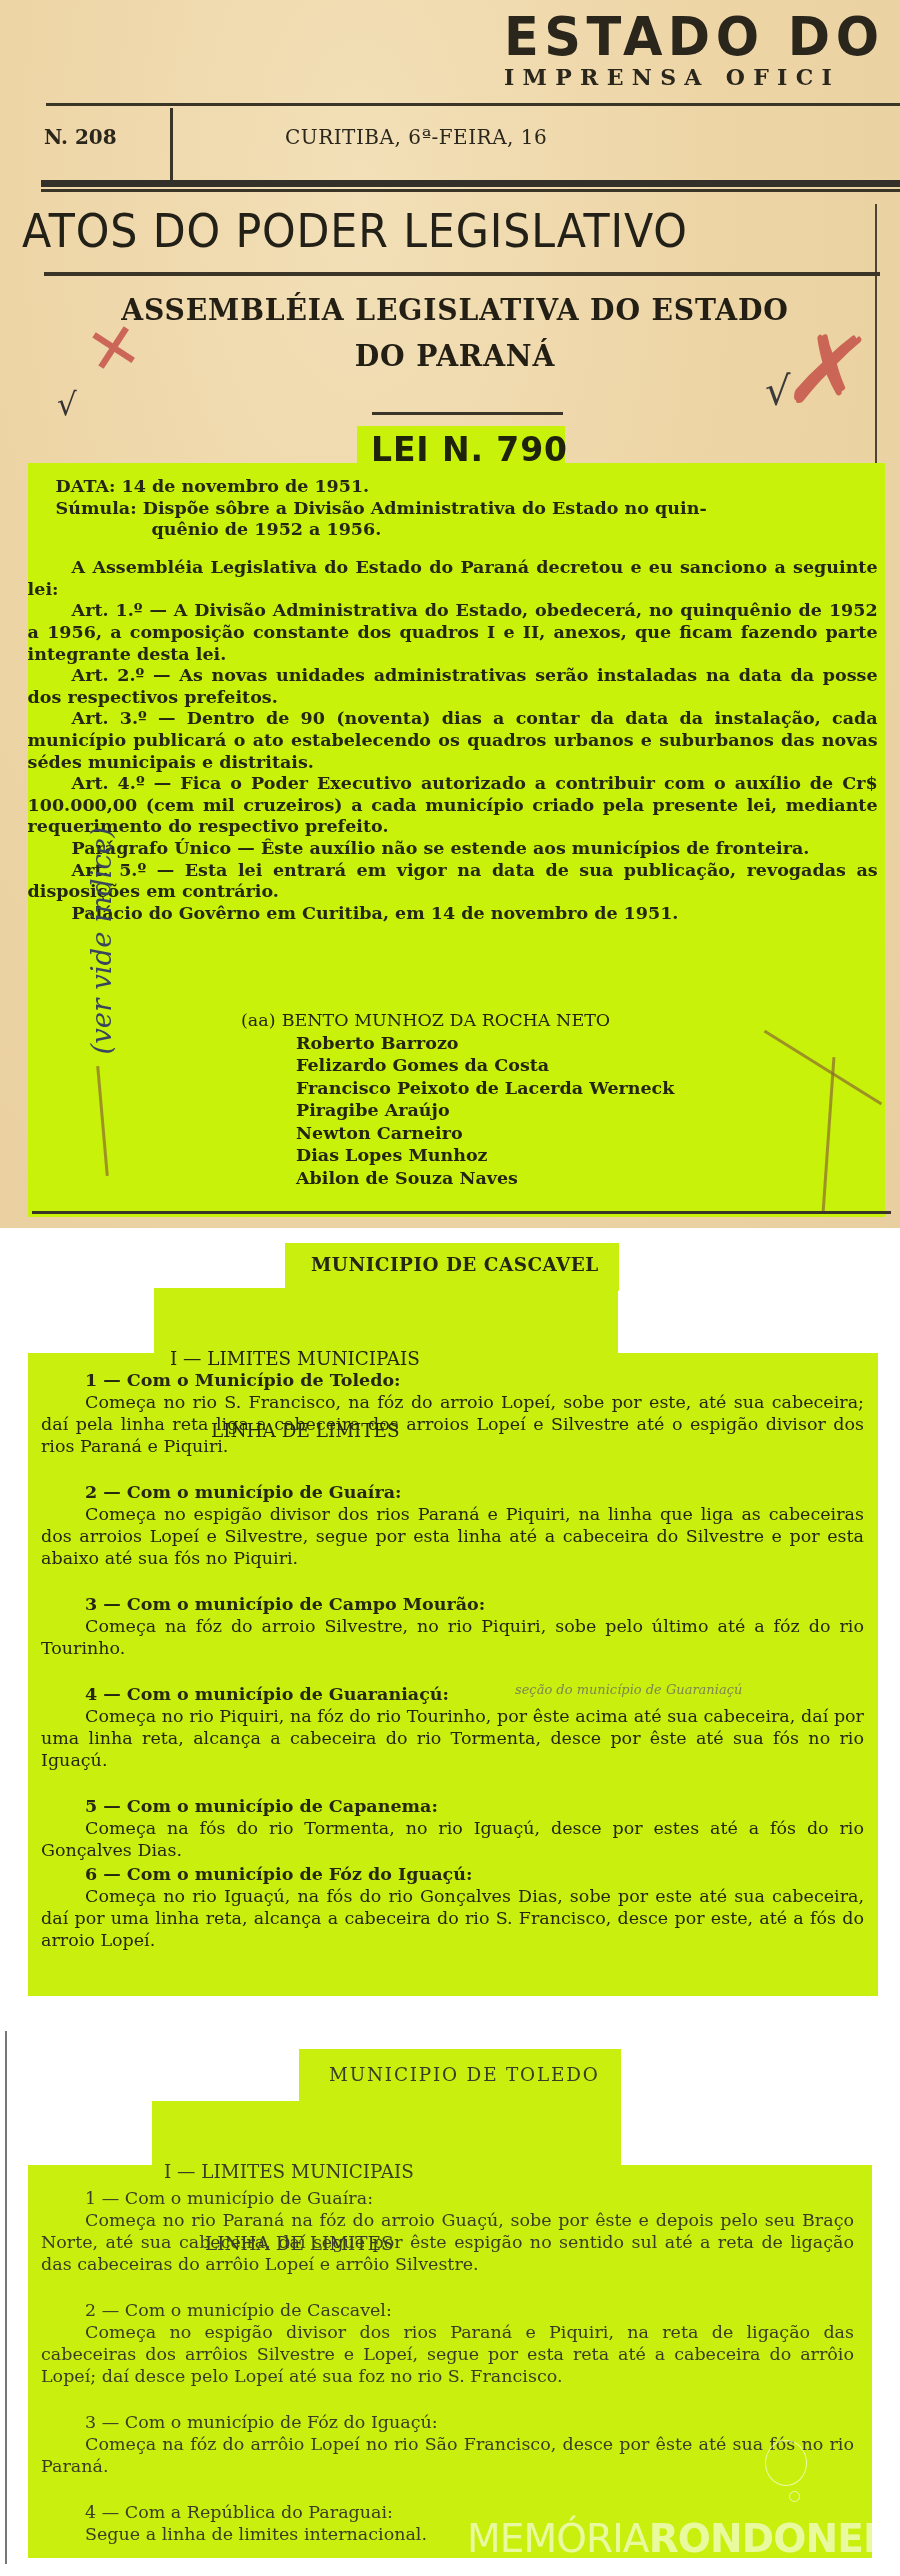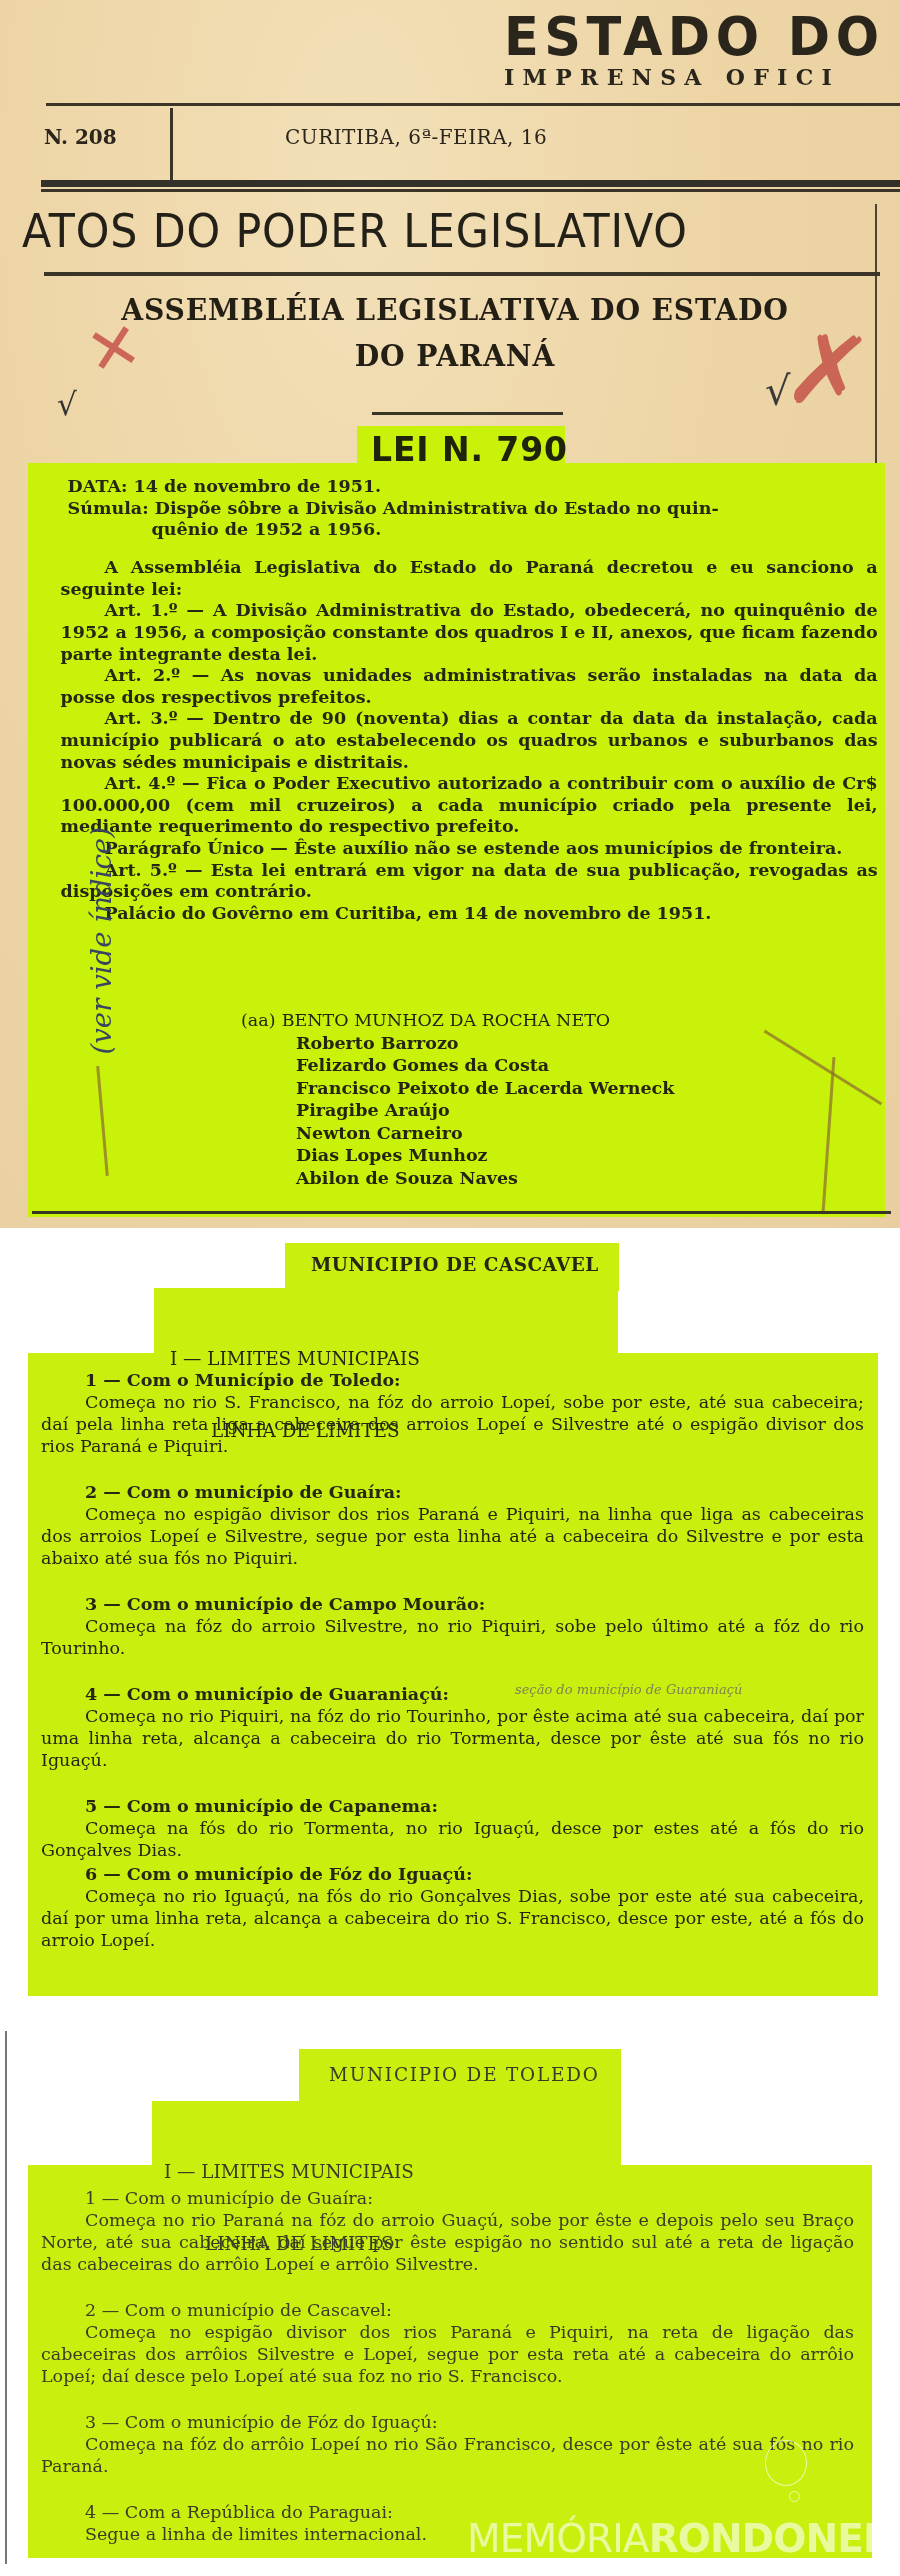--- a/index.html
+++ b/index.html
@@ -26,22 +26,22 @@
   .green { background: #c8f20a; }
   .green-b { background: #c9ef0e; }
   #lei-tab { left: 357px; top: 426px; width: 208px; height: 48px; }
   #lei-main { left: 27.6px; top: 463px; width: 857px; height: 754px; }
   .lei-title { left: 371px; top: 430px; font-family: "DejaVu Sans", sans-serif; font-weight: 700; font-size: 33px;
     color: #20230c; white-space: nowrap; letter-spacing: 0.9px; }
 
   .law-body { left: 27.6px; top: 476px; width: 850px; font-family: "DejaVu Serif", serif; font-weight: 700;
     font-size: 17.5px; line-height: 21.6px; color: #262713; }
   .law-body p { margin: 0; text-align: justify; }
-  .law-body .ind { text-indent: 44px; padding-left: 33px; }
-  .law-body .hdr { padding-left: 40px; }
+  .law-body .ind { text-indent: 44px; }
+  .law-body .hdr { padding-left: 28px; }
   .law-body .hdr-cont { padding-left: 96px; }
   .gap { height: 16.5px; }
 
   .signatures { left: 241px; top: 1009px; font-family: "DejaVu Serif", serif; font-size: 17.5px; line-height: 22.5px;
     color: #25250f; font-weight: 700; }
   .signatures .lead { font-weight: 400; }
   .signatures .name { padding-left: 55px; }
 
   .handwriting { font-family: "DejaVu Serif", serif; font-style: italic; color: #39455f; }
   .red-x { color: #c0413d; font-family: "DejaVu Sans", sans-serif; }

